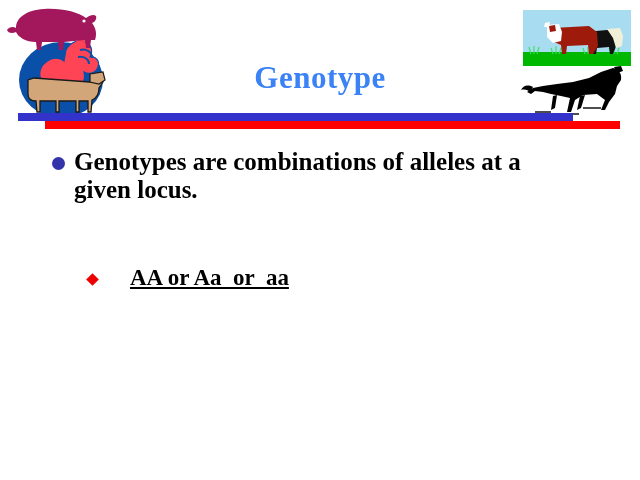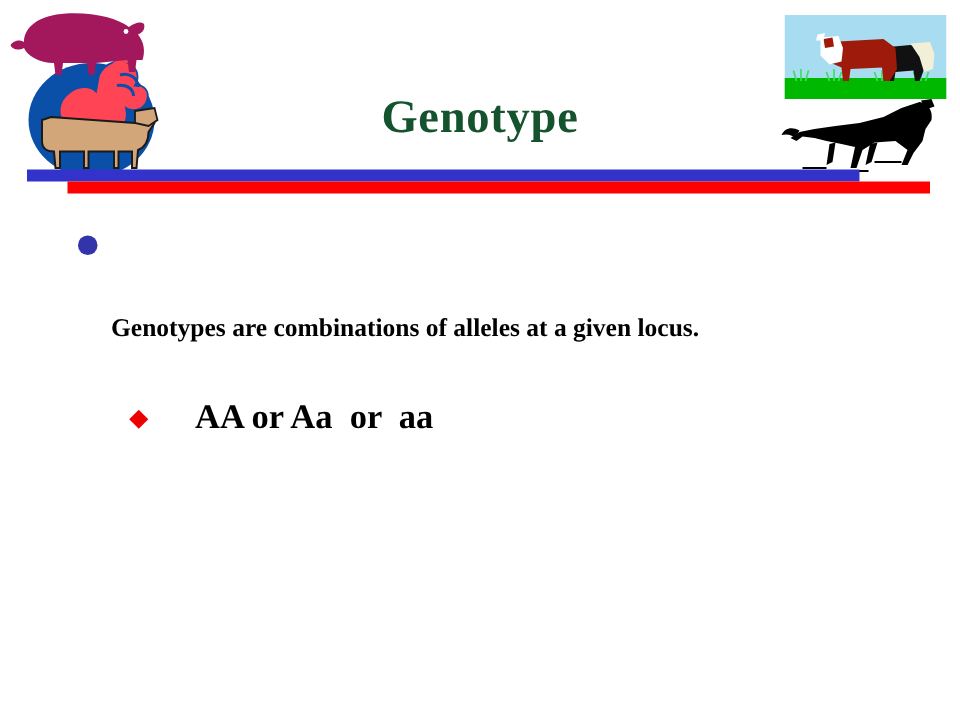--- a/index.html
+++ b/index.html
@@ -68,21 +68,21 @@
   #slide-title {
     position: absolute;
     left: 0;
     top: 60px;
     width: 640px;
     text-align: center;
     font-family: "Liberation Serif", "DejaVu Serif", serif;
     font-weight: bold;
     font-size: 31px;
     line-height: 36px;
-    color: #14532d;
+    color: #3b82f6;
     letter-spacing: 0.5px;
   }
 
   
   #slide-body {
     position: absolute;
     left: 0;
     top: 135px;
     width: 640px;
     height: 345px;
@@ -101,25 +101,24 @@
     width: 13px;
     height: 13px;
     border-radius: 50%;
     background: #3333AA;
     margin-top: 9px;
     margin-right: 9px;
   }
   .level1-text {
     font-family: "Liberation Serif", "DejaVu Serif", serif;
     font-weight: bold;
-    font-size: 17px;
-    line-height: 46px;
+    font-size: 25px;
+    line-height: 28px;
     color: #000000;
     max-width: 500px;
-    margin-top: 48px;
   }
 
   .level2-list {
     position: absolute;
     left: 88px;
     top: 128px;
     width: 460px;
   }
   .level2-item {
     display: flex;
@@ -135,20 +134,21 @@
     margin-top: 12px;
     margin-right: 33px;
   }
   .level2-text {
     font-family: "Liberation Serif", "DejaVu Serif", serif;
     font-weight: bold;
     font-size: 23px;
     line-height: 30px;
     color: #000000;
     white-space: pre;
+    text-decoration: underline;
   }
 </style>
 </head>
 <body>
 
 <div id="slide-header">
 
   <div id="logo-livestock">
     <svg width="118" height="120" viewBox="0 0 118 120" xmlns="http://www.w3.org/2000/svg">
 

